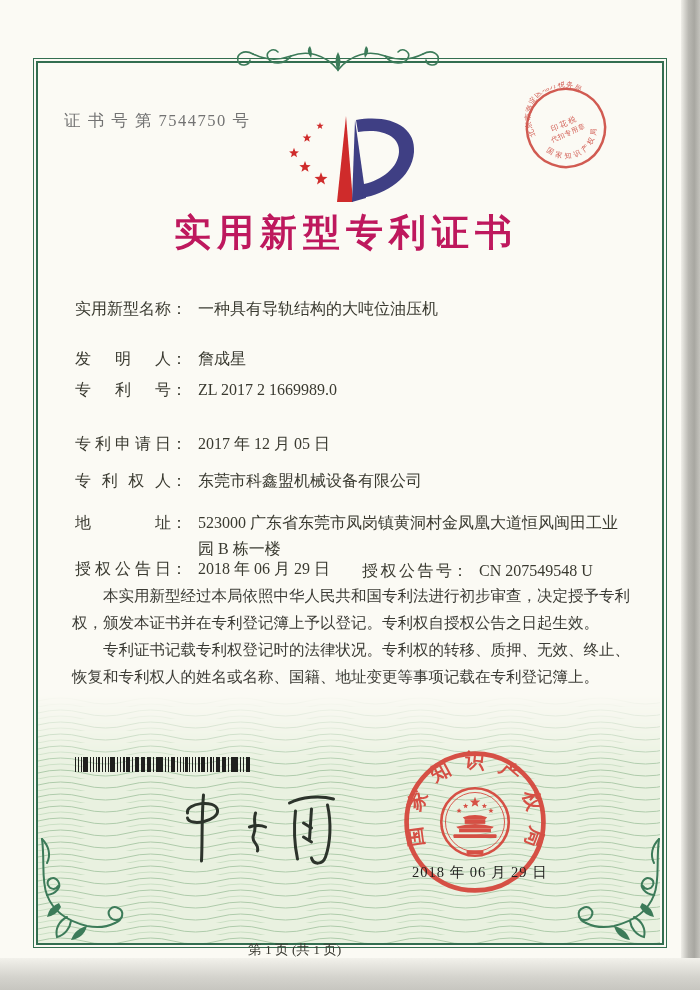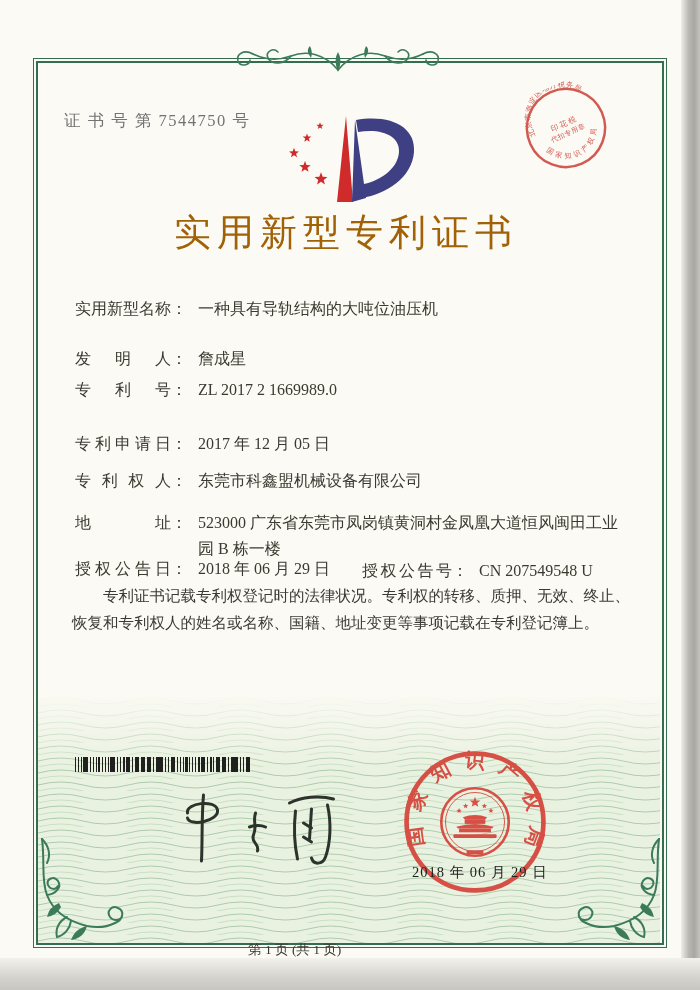--- a/index.html
+++ b/index.html
@@ -13,22 +13,22 @@
     background:linear-gradient(180deg,#f2f1eb 0,#d4d3cd 60%,#c7c6c0 100%);}
   
   .frame{left:33px;top:58px;width:632px;height:888px;border:1px solid #336e50;z-index:2;}
   .frame-inner{position:absolute;inset:2px;border:2px solid #336e50;}
   
   .guilloche{left:38px;top:695px;width:622px;height:248px;z-index:1;
     -webkit-mask-image:linear-gradient(180deg,transparent 0,#000 72px);
     mask-image:linear-gradient(180deg,transparent 0,#000 72px);}
   
   .cert-no{left:64px;top:110px;font-size:16.5px;letter-spacing:1.5px;color:#737373;z-index:3;}
-  .title{left:0;right:8px;top:208px;text-align:center;font-size:37px;font-weight:400;
-         letter-spacing:6px;color:#a16207;z-index:3;}
+  .title{left:0;right:8px;top:208px;text-align:center;font-size:37px;font-weight:700;
+         letter-spacing:6px;color:#be185d;z-index:3;}
   .frow{position:absolute;left:75px;width:560px;line-height:26px;font-size:16px;color:#3a3a30;z-index:3;}
   .flabel{display:inline-block;width:96px;text-align:justify;text-align-last:justify;vertical-align:top;}
   .fcolon{display:inline-block;vertical-align:top;}
   .fvalue{display:inline-block;margin-left:7px;max-width:440px;vertical-align:top;}
   .fvalue2{position:absolute;left:287px;top:2px;white-space:nowrap;}
   .paras{left:72px;top:582px;width:558px;z-index:3;font-size:15.5px;line-height:27px;color:#3b3b35;}
   .paras p{margin:0;text-indent:2em;text-align:justify;}
   .barcode{left:75px;top:757px;width:177px;height:15px;z-index:3;
     background:
      repeating-linear-gradient(90deg,#20201e 0 1.5px,transparent 1.5px 3px),
@@ -183,20 +183,21 @@
   <div class="abs frow" style="top:556px;">
     <span class="flabel">授权公告日</span><span class="fcolon">：</span>
     <span class="fvalue">2018 年 06 月 29 日</span>
     <span class="fvalue2">
       <span class="flabel" style="width:90px;">授权公告号</span><span class="fcolon">：</span>
       <span class="fvalue">CN 207549548 U</span>
     </span>
   </div>
 
   <div class="abs paras">
+    <p>本实用新型经过本局依照中华人民共和国专利法进行初步审查，决定授予专利权，颁发本证书并在专利登记簿上予以登记。专利权自授权公告之日起生效。</p>
     <p>专利证书记载专利权登记时的法律状况。专利权的转移、质押、无效、终止、恢复和专利权人的姓名或名称、国籍、地址变更等事项记载在专利登记簿上。</p>
   </div>
 
   <div class="abs barcode"></div>
 
 
   <svg class="abs sig" width="175" height="95" viewBox="0 0 170 95">
     <g fill="none" stroke="#2c332b" stroke-width="3" stroke-linecap="round">
       <path d="M26,12 C24,34 25,58 24,78"></path>
       <path d="M10,30 C8,20 38,16 40,27 C42,38 12,44 10,35"></path>

